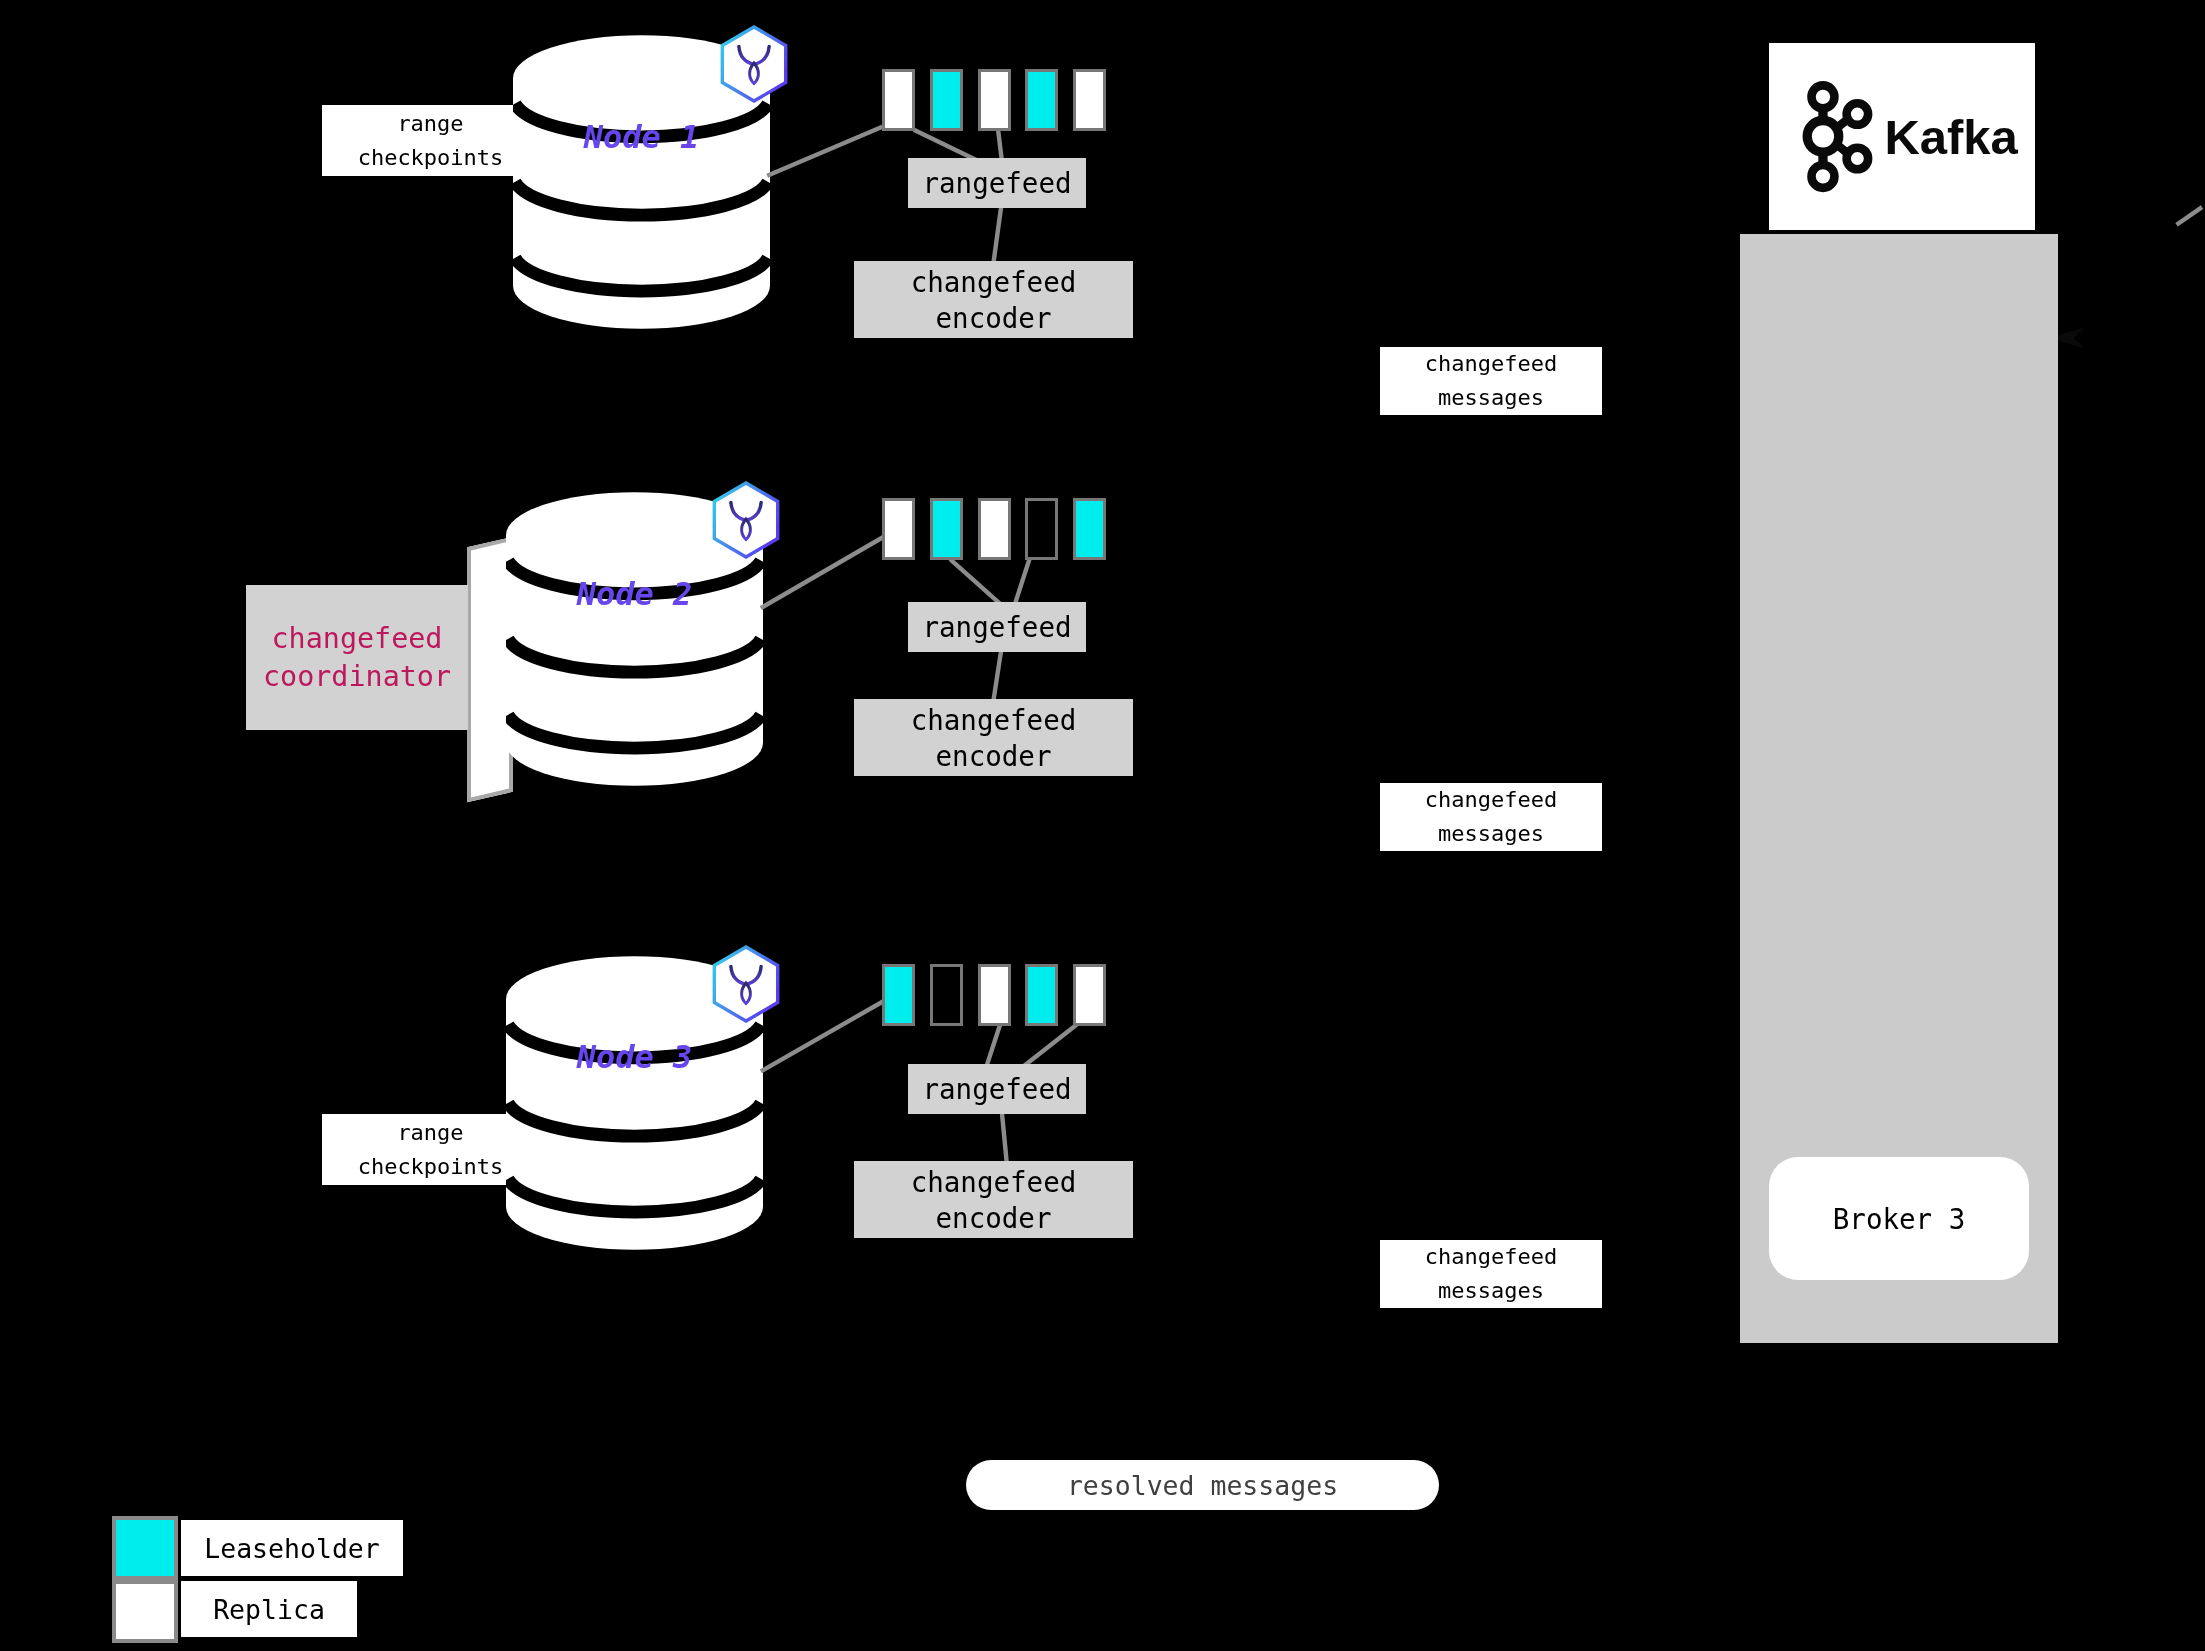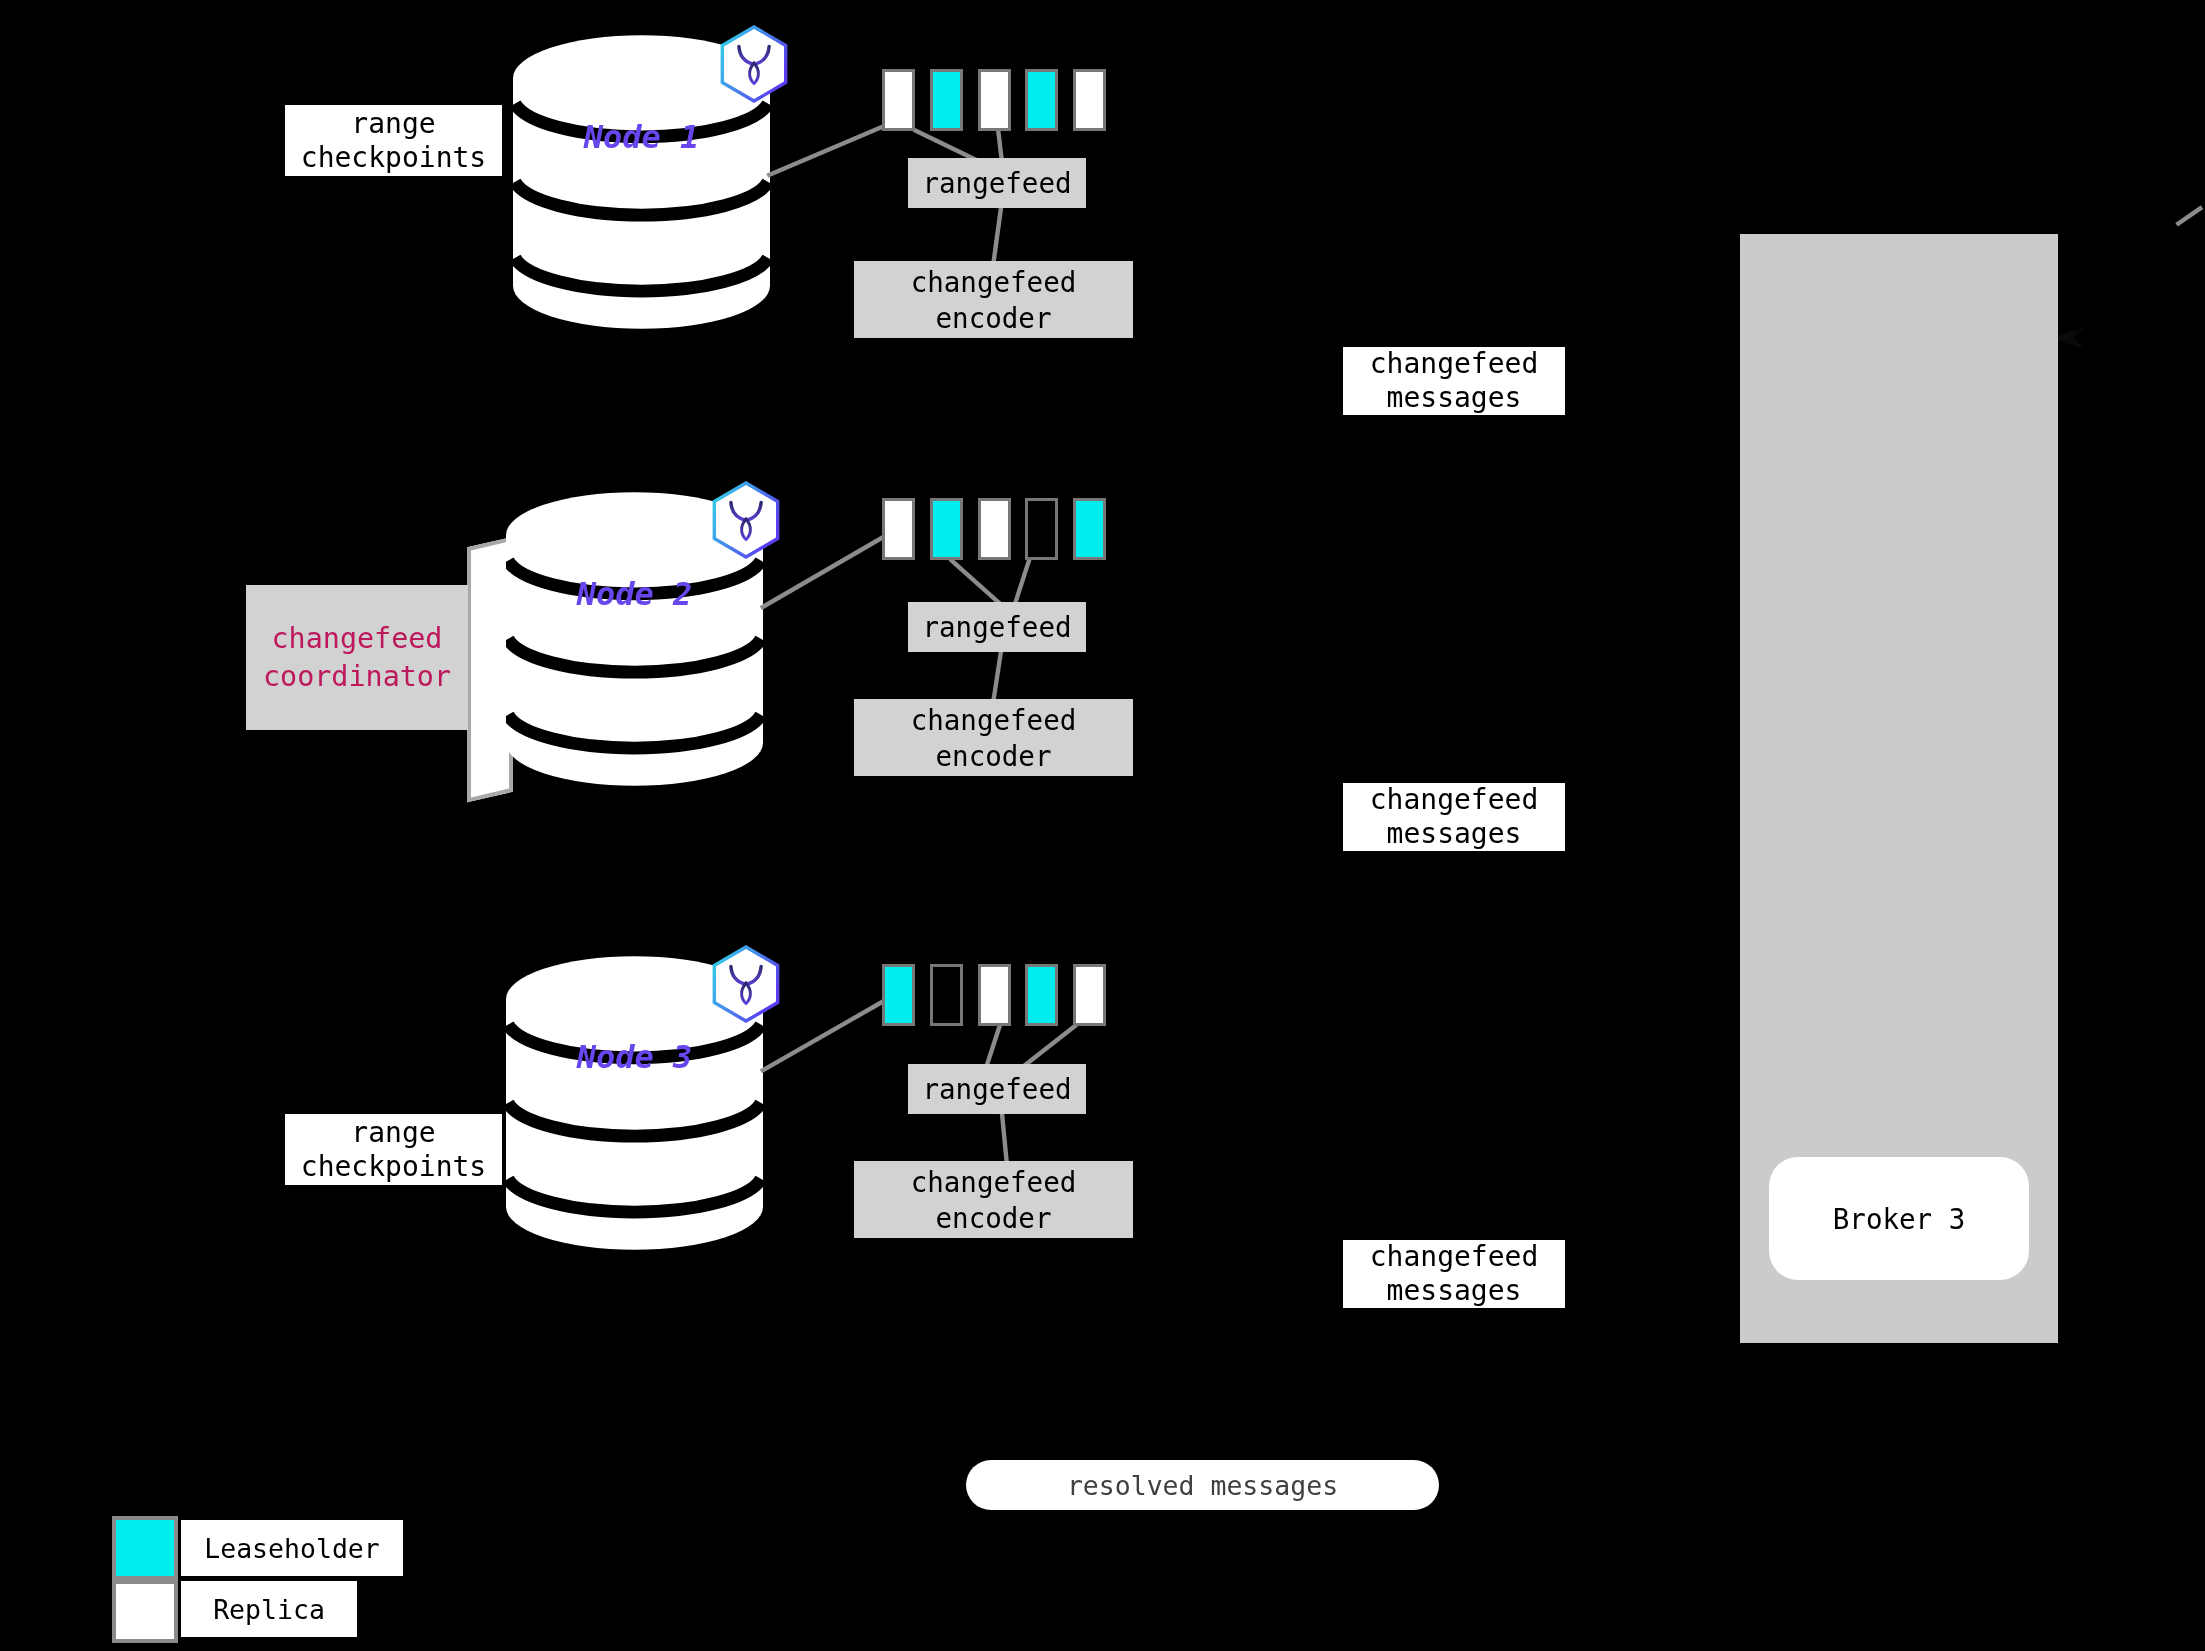--- a/index.html
+++ b/index.html
@@ -1,21 +1,21 @@
 <!DOCTYPE html>
 <html style="--leaseholder: #00eded; --replica: #ffffff; --accent_purple: #6746ee; --box_gray: #d2d2d2; --cluster_gray: #cbcbcb; --line_gray: #8c8c8c;font-size:7.8px"><head>
 <meta charset="utf-8">
 <style>
   html,body{margin:0;padding:0;background:#000;}
   #canvas{position:relative;width:2205px;height:1652px;background:#000;overflow:hidden;
           font-family:"DejaVu Sans Mono",monospace;}
   .abs{position:absolute;}
   
-  .wlabel{background:#fff;color:#000;font-size:28px;line-height:34px;text-align:center;
-          display:flex;align-items:center;justify-content:center;flex-direction:column;}
+  .wlabel{background:#fff;color:#000;font-size:22px;line-height:34px;text-align:center;
+          display:flex;align-items:center;justify-content:center;flex-direction:column;margin-left:37px;}
   .wlabel .inner{width:100%;}
   
   .gbox{background:var(--box_gray,#d2d2d2);color:#000;font-size:27.5px;line-height:36px;
         text-align:center;display:flex;align-items:center;justify-content:center;}
   
   .node-name{color:var(--accent_purple,#6746ee);font-weight:bold;font-size:32px;text-align:center;font-style:italic;}
   
   .sq{position:absolute;width:33px;height:62px;border:3.9px solid #777;box-sizing:border-box;background:transparent;}
   .sq[data-type="leaseholder"]{background:var(--leaseholder,#00eded);}
   .sq[data-type="replica"]{background:var(--replica,#fff);}
@@ -180,20 +180,26 @@
   <div class="abs wlabel" style="left:1343px;top:783px;width:222px;height:68px;">
     <div class="inner" style="width:176px;">changefeed messages</div>
   </div>
   <div class="abs wlabel" style="left:1343px;top:1240px;width:222px;height:68px;">
     <div class="inner" style="width:176px;">changefeed messages</div>
   </div>
 
   <div class="abs cluster" style="left:1740px;top:234px;width:318px;height:1109px;">
     <div class="broker" style="top:923px;">Broker 3</div>
   </div>
+  <div class="abs kafka-box" style="left:1769px;top:43px;width:266px;height:187px;">
+    <svg width="86" height="118" viewBox="0 0 120 160" style="margin-left:20.6px;">
+      <use href="#kafka-logo"></use>
+    </svg>
+    <div class="kafka-word">Kafka</div>
+  </div>
 
   <div class="abs pill" style="left:966px;top:1460px;width:473px;height:50px;">resolved messages</div>
 
   <div class="legend-cell leaseholder" style="left:112px;top:1516px;"></div>
   <div class="legend-cell replica" style="left:112px;top:1580px;height:63px;"></div>
   <div class="abs legend-label" style="left:181px;top:1520px;width:222px;height:56px;">Leaseholder</div>
   <div class="abs legend-label" style="left:181px;top:1581px;width:176px;height:56px;">Replica</div>
 
 </div>
 

